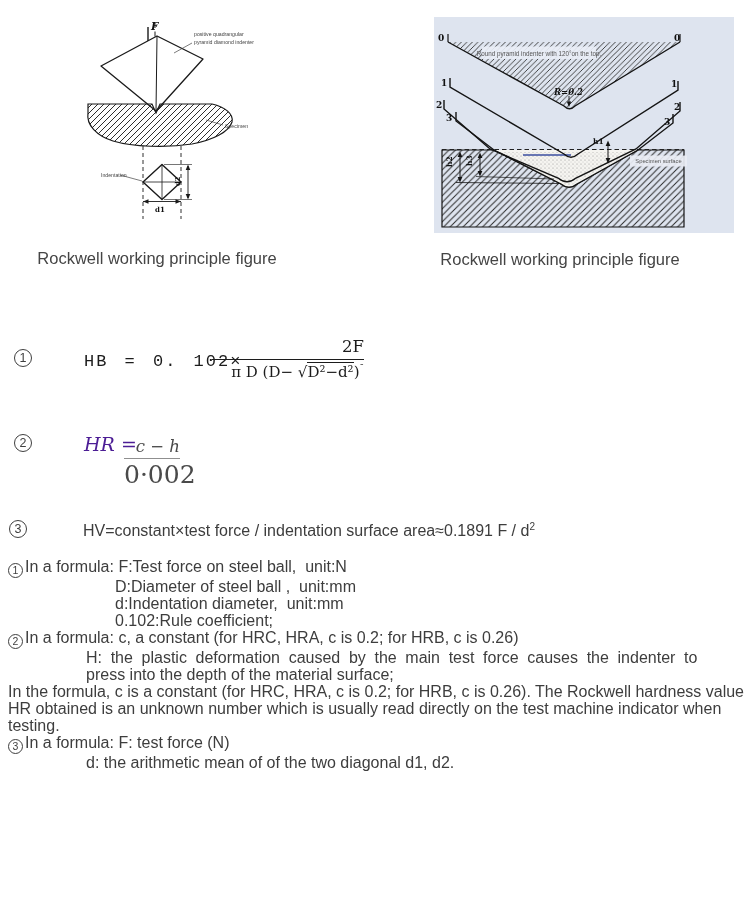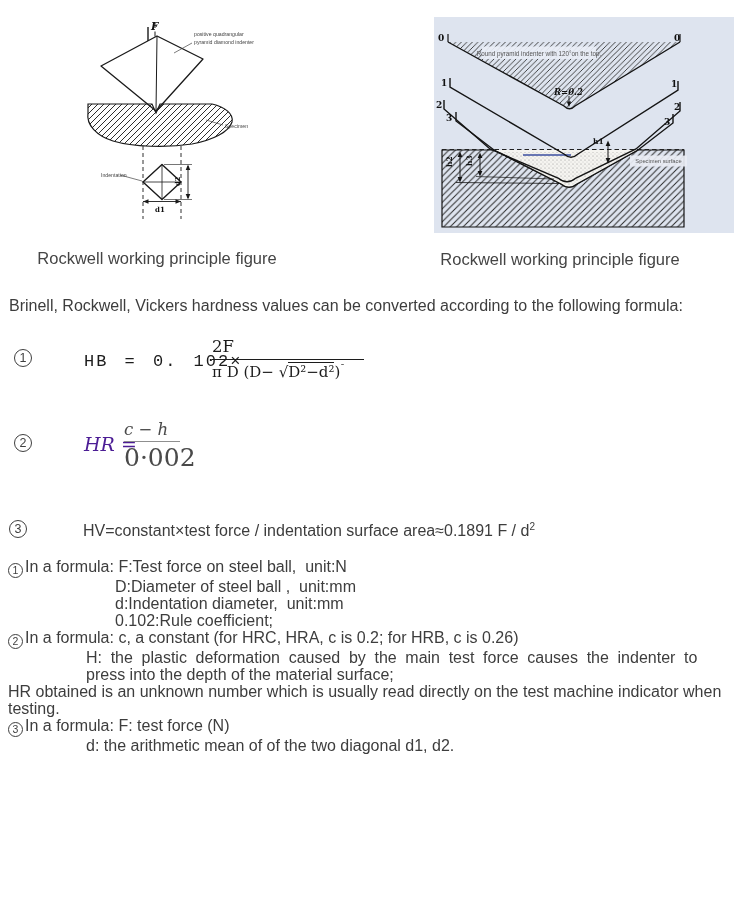--- a/index.html
+++ b/index.html
@@ -9,21 +9,21 @@
   .serif{font-family:"DejaVu Serif","Liberation Serif",serif;}
   .caption{font-size:16.5px;color:#454545;text-align:center;}
   .intro{font-size:16px;color:#3d3d3d;}
   
   .cnum{display:inline-flex;align-items:center;justify-content:center;
         border:1px solid #3f3f3f;border-radius:50%;box-sizing:border-box;color:#3f3f3f;}
   .cnum-sm{width:15px;height:15px;font-size:10.5px;margin-right:2px;vertical-align:-2px;}
   .cnum-lg{width:18px;height:18px;font-size:12.5px;}
   
   .f1-lhs{font-size:17px;letter-spacing:2px;word-spacing:4px;color:#1c1c1c;font-family:Liberation Mono, monospace;}
-  .frac{display:inline-block;text-align:left;}
+  .frac{display:inline-block;text-align:right;}
   .frac .num{display:block;}
   .frac .den{display:block;}
   .f1-frac{width:152px;}
   .f1-frac .num{font-size:16.5px;color:#1c1c1c;padding-bottom:3px;}
   .f1-frac .den{border-top:1.6px solid #1c1c1c;font-size:15px;color:#1c1c1c;padding-top:3px;}
   .rootbar{border-top:1.2px solid #1c1c1c;margin-top:48px;}
   .f1-frac sup{font-size:9px;}
   .f2-lhs{font-size:19px;font-style:italic;color:#4c1d95;}
   .f2-frac{width:56px;}
   .f2-frac .num{font-size:16.5px;font-style:italic;color:#4a4a4a;padding-bottom:2px;}
@@ -155,52 +155,52 @@
       <text x="246" y="26">0</text>
       <text x="243" y="72">1</text>
       <text x="246" y="95">2</text>
       <text x="236" y="110">3</text>
     </g>
   </svg>
 
   <div class="abs caption" style="left:37px;top:249px;width:240px;">Rockwell working principle figure</div>
   <div class="abs caption" style="left:432px;top:250px;width:256px;">Rockwell working principle figure</div>
 
-  <div class="abs intro" style="left:9px;top:297px;">Brinell, Rockwell, Vickers hardness values can be converted according to the following formula:</div>
 
   <div>
     <span class="abs cnum cnum-lg" style="left:14px;top:349px;">1</span>
     <span class="abs serif f1-lhs" style="left:84px;top:352px;">HB = 0. 102×</span>
     <span class="abs frac f1-frac serif" style="left:212px;top:337px;">
       <span class="num">2F</span>
       <span class="den"><span>π D (D− </span><span>√</span><span class="rootbar">D²−d²</span><span>)</span><sup>¯</sup></span>
     </span>
   </div>
 
   <div>
     <span class="abs cnum cnum-lg" style="left:14px;top:434px;">2</span>
     <span class="abs serif f2-lhs" style="left:84px;top:433px;">HR =</span>
-    <span class="abs frac f2-frac serif" style="left:124px;top:420px;">
+    <span class="abs frac f2-frac serif" style="left:124px;top:437px;">
       <span class="num">c − h</span>
       <span class="den">0·002</span>
     </span>
   </div>
 
   <div>
     <span class="abs cnum cnum-lg" style="left:9px;top:520px;">3</span>
     <span class="abs f3-text" style="left:83px;top:521px;"><span>HV=constant×test force / indentation surface area≈0.1891 F / d</span><sup>2</sup></span>
   </div>
 
   <div class="abs notes" style="left:8px;top:558px;">
     <div class="note-line"><span class="cnum cnum-sm">1</span><span>In a formula: F:Test force on steel ball,&nbsp; unit:N</span></div>
     <div class="note-line ind-a">D:Diameter of steel ball ,&nbsp; unit:mm</div>
     <div class="note-line ind-a">d:Indentation diameter,&nbsp; unit:mm</div>
     <div class="note-line ind-a">0.102:Rule coefficient;</div>
     <div class="note-line"><span class="cnum cnum-sm">2</span><span>In a formula: c, a constant (for HRC, HRA, c is 0.2; for HRB, c is 0.26)</span></div>
     <div class="note-line ind-b spread">H: the plastic deformation caused by the main test force causes the indenter to</div>
     <div class="note-line ind-b">press into the depth of the material surface;</div>
+    <div class="note-line">In the formula, c is a constant (for HRC, HRA, c is 0.2; for HRB, c is 0.26). The Rockwell hardness value</div>
     <div class="note-line">HR obtained is an unknown number which is usually read directly on the test machine indicator when</div>
     <div class="note-line">testing.</div>
     <div class="note-line"><span class="cnum cnum-sm">3</span><span>In a formula: F: test force (N)</span></div>
     <div class="note-line ind-b">d: the arithmetic mean of of the two diagonal d1, d2.</div>
   </div>
 
 </div>
 
 </body></html>

